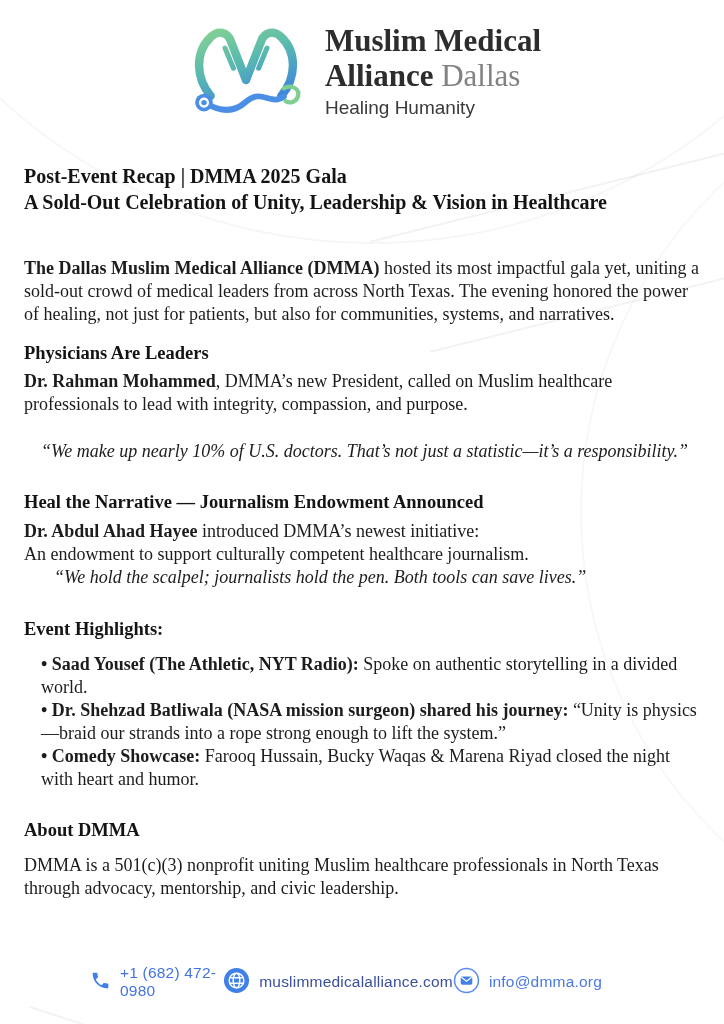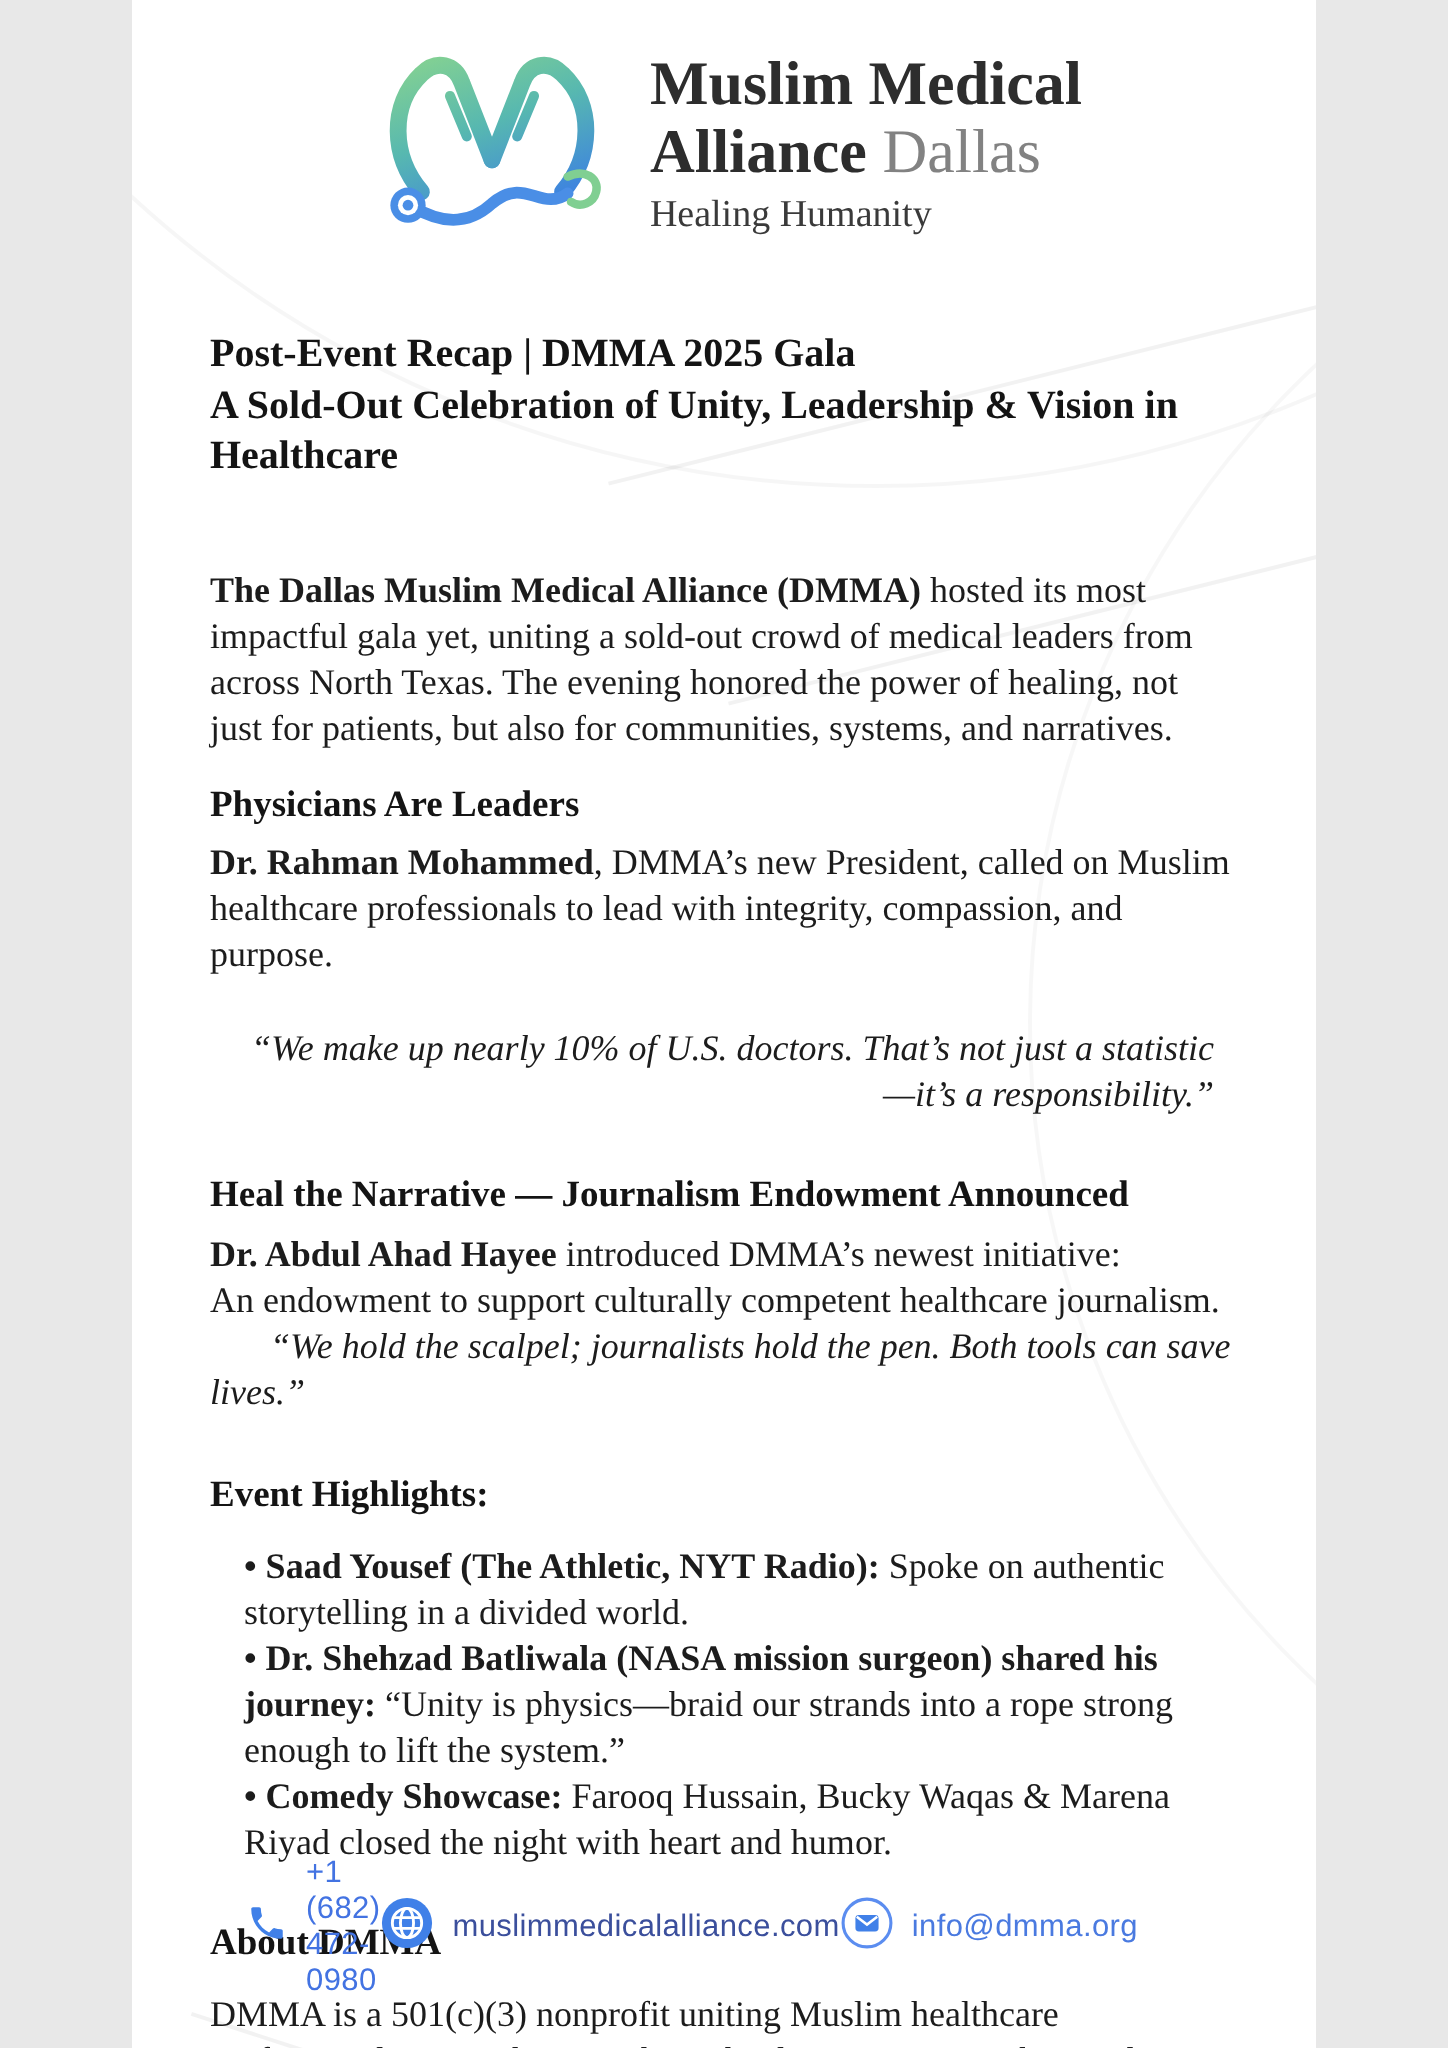--- a/index.html
+++ b/index.html
@@ -1,18 +1,18 @@
 <!DOCTYPE html>
 <html><head>
 <meta charset="utf-8">
 <style>
   html,body{margin:0;padding:0;background:#e8e8e8;}
   .page{
     position:relative;
-    width:592px;height:1024px;
+    width:724px;height:1024px;
     margin:0 auto;
     background:#ffffff;
     overflow:hidden;
     font-family:"Liberation Serif", serif;
     color:#1f1f1f;
   }
   
   .arc{position:absolute;border-radius:50%;pointer-events:none;}
   .arc1{width:1100px;height:1100px;border:2px solid rgba(0,0,0,0.035);top:-860px;left:-180px;}
   .arc2{width:900px;height:900px;border:2px solid rgba(0,0,0,0.03);top:60px;right:-760px;}
@@ -21,23 +21,23 @@
   .wline2{width:420px;height:2px;right:-60px;top:190px;transform:rotate(-14deg);}
   .wline3{width:420px;height:2px;right:-120px;top:300px;transform:rotate(-14deg);}
 
   
   .header{display:flex;justify-content:center;align-items:center;gap:16px;padding-top:14px;}
   .logo-mark{flex:0 0 auto;}
   .logo-text{display:flex;flex-direction:column;line-height:1.12;}
   .logo-line1{font-size:31px;font-weight:bold;color:#2d2d2d;}
   .logo-line2{font-size:31px;font-weight:bold;color:#2d2d2d;}
   .logo-line2 .light{font-weight:normal;color:#828282;}
-  .logo-tagline{font-family:Liberation Serif, serif;font-size:19px;color:#3a3a3a;margin-top:3px;}
+  .logo-tagline{font-family:Liberation Sans, sans-serif;font-size:19px;color:#3a3a3a;margin-top:3px;}
 
-  .content{padding:0 39px;}
+  .content{padding:0 24px;}
 
   .title-block{margin-top:36px;}
   .title-line{font-size:20px;font-weight:bold;line-height:1.28;color:#141414;}
   .meta{margin-top:7px;}
   .meta div{font-size:16.5px;line-height:1.17;color:#262626;}
 
   .para{font-size:18px;line-height:1.28;color:#1c1c1c;}
   .intro{margin-top:42px;}
   b,.bold{font-weight:bold;}
 

